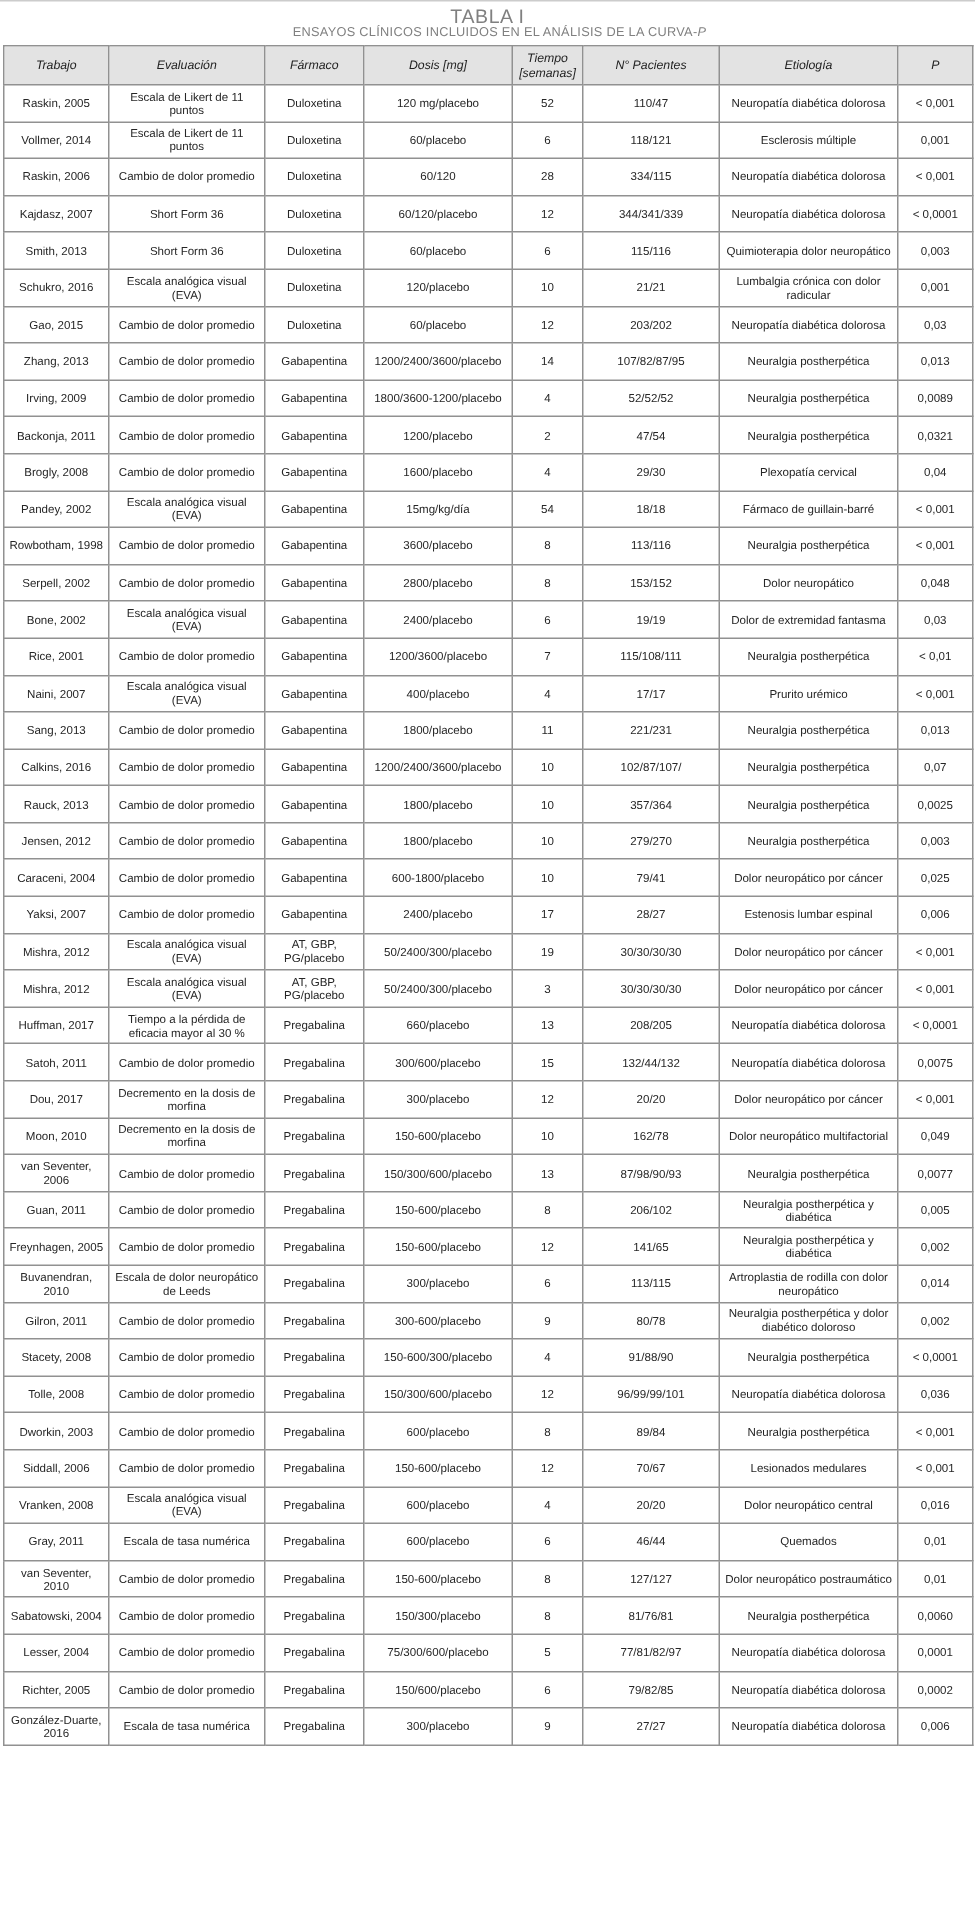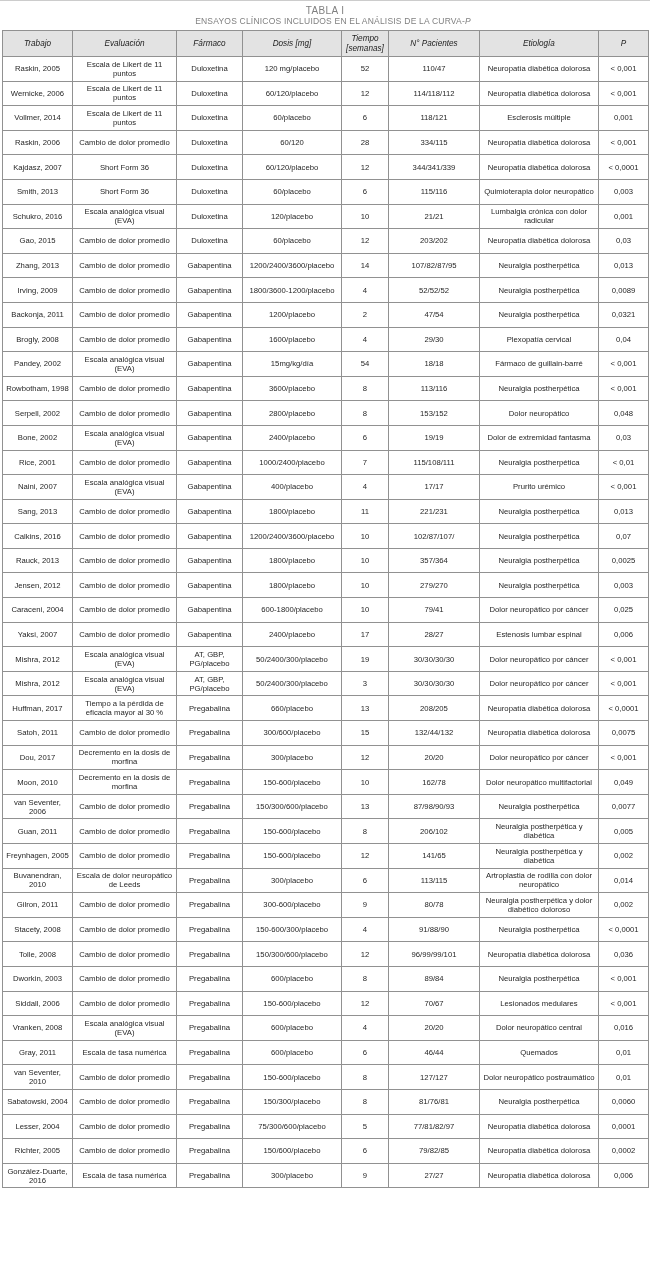--- a/index.html
+++ b/index.html
@@ -5,21 +5,21 @@
   html, body { margin:0; padding:0; background:#ffffff; }
   .page {
     width:650px;
     font-family:"Liberation Sans", sans-serif;
     border-top:1px solid #cccccc;
     padding-top:4px;
   }
   .title {
     text-align:center;
     color:#808080;
-    font-size:10px;
+    font-size:13px;
     line-height:11px;
     letter-spacing:0.4px;
   }
   .subtitle {
     text-align:center;
     color:#808080;
     font-size:8.5px;
     line-height:11px;
     letter-spacing:0.2px;
     margin-left:16px;
@@ -98,30 +98,20 @@
           <td>Raskin, 2005</td>
           <td>Escala de Likert de 11 puntos</td>
           <td>Duloxetina</td>
           <td>120 mg/placebo</td>
           <td>52</td>
           <td>110/47</td>
           <td>Neuropatía diabética dolorosa</td>
           <td>&lt; 0,001</td>
         </tr>
         <tr>
-          <td>Wernicke, 2006</td>
-          <td>Escala de Likert de 11 puntos</td>
-          <td>Duloxetina</td>
-          <td>60/120/placebo</td>
-          <td>12</td>
-          <td>114/118/112</td>
-          <td>Neuropatía diabética dolorosa</td>
-          <td>&lt; 0,001</td>
-        </tr>
-        <tr>
           <td>Vollmer, 2014</td>
           <td>Escala de Likert de 11 puntos</td>
           <td>Duloxetina</td>
           <td>60/placebo</td>
           <td>6</td>
           <td>118/121</td>
           <td>Esclerosis múltiple</td>
           <td>0,001</td>
         </tr>
         <tr>
@@ -251,21 +241,21 @@
           <td>2400/placebo</td>
           <td>6</td>
           <td>19/19</td>
           <td>Dolor de extremidad fantasma</td>
           <td>0,03</td>
         </tr>
         <tr>
           <td>Rice, 2001</td>
           <td>Cambio de dolor promedio</td>
           <td>Gabapentina</td>
-          <td>1000/2400/placebo</td>
+          <td>1200/3600/placebo</td>
           <td>7</td>
           <td>115/108/111</td>
           <td>Neuralgia postherpética</td>
           <td>&lt; 0,01</td>
         </tr>
         <tr>
           <td>Naini, 2007</td>
           <td>Escala analógica visual (EVA)</td>
           <td>Gabapentina</td>
           <td>400/placebo</td>

